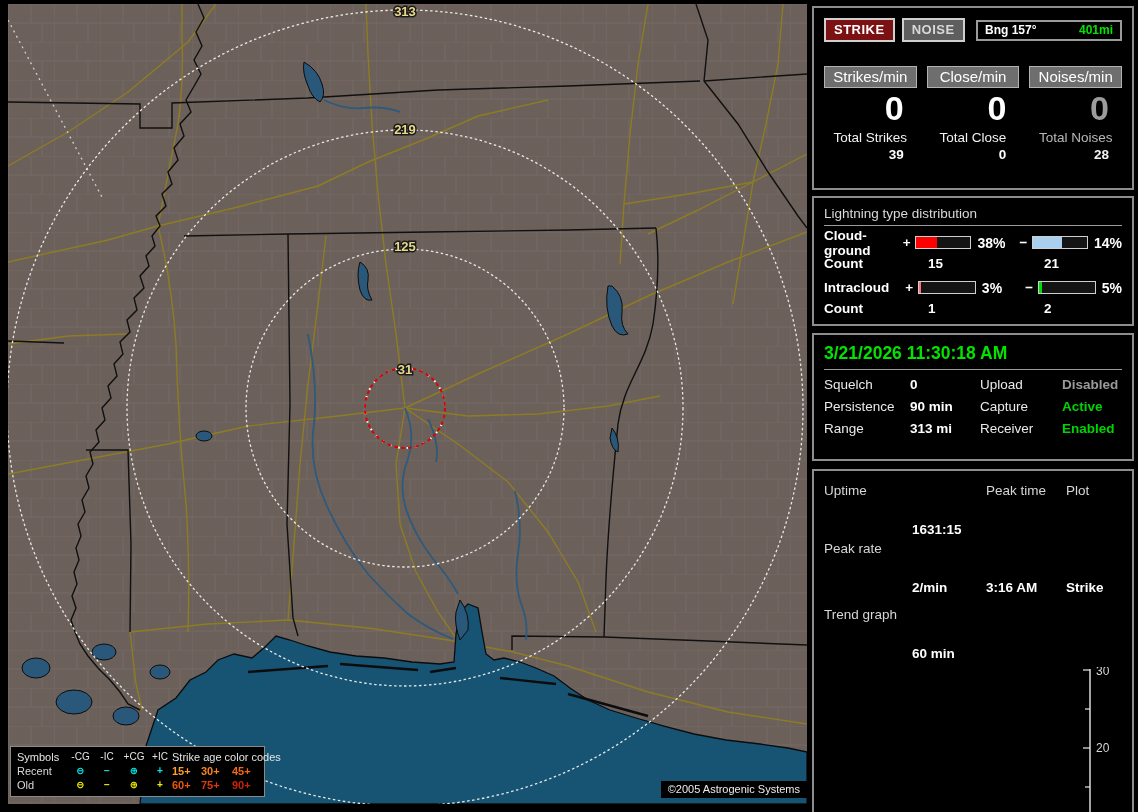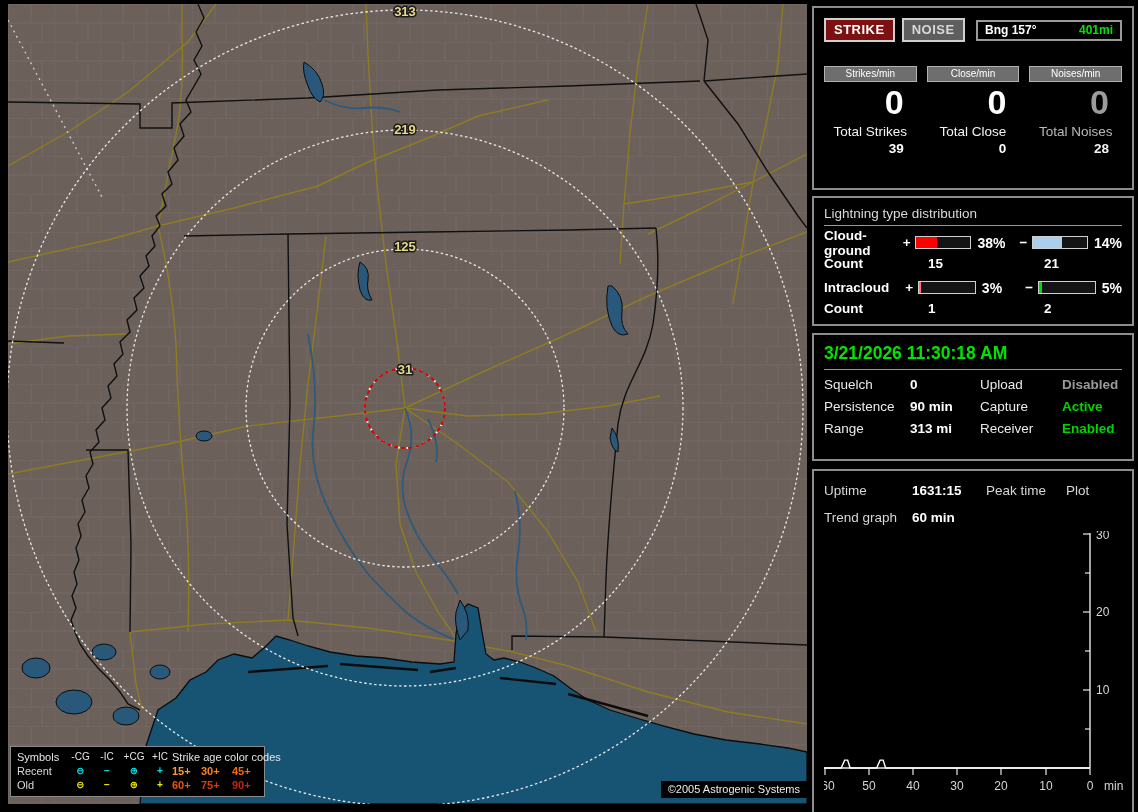--- a/index.html
+++ b/index.html
@@ -31,21 +31,21 @@
   .btn{font-weight:bold;font-size:13px;padding:2px 8px 3px;border:2px solid #cfcfcf;letter-spacing:.5px;}
   .btn-strike{background:#7c1113;color:#fff;}
   .btn-noise{background:#5e5e5e;color:#d8d8d8;}
   .bng-chip{margin-left:auto;display:flex;justify-content:space-between;align-items:center;
     background:#000;border:2px solid #9a9a9a;min-width:128px;padding:1px 7px 2px;font-weight:bold;font-size:12px;}
   .bng-label{color:#fff;}
   .bng-value{color:#00e400;}
 
   .cols{display:grid;grid-template-columns:1fr 1fr 1fr;column-gap:10px;}
   .chip{display:block;text-align:center;background:#6e6e6e;border:1px solid #b2b2b2;color:#fff;
-    font-size:10px;padding:1px 0 2px;}
+    font-size:15px;padding:1px 0 2px;}
   .rate{text-align:right;padding-right:13px;font-size:34px;font-weight:bold;line-height:38px;margin-top:1px;color:#fff;}
   .tlabel{text-align:center;margin-top:3px;color:#f2f2f2;}
   .tvalue{text-align:right;padding-right:13px;font-weight:bold;margin-top:2px;color:#fff;}
 
   .sec-title{color:#d9d9d9;padding-bottom:4px;border-bottom:1px solid #9a9a9a;font-size:13.5px;}
   .dist-row{display:flex;align-items:center;margin-top:8px;height:17px;}
   .dist-row .dl{width:90px;font-weight:bold;color:#fff;}
   .sign{width:14px;font-weight:bold;color:#fff;text-align:left;}
   .bar{box-sizing:border-box;width:64px;height:13px;border:1px solid #cfcfcf;background:#141414;overflow:hidden;}
   .bar i{display:block;height:100%;}
@@ -57,21 +57,21 @@
   .count-row .cv2{font-weight:bold;color:#fff;}
 
   .datetime{color:#00e400;font-weight:bold;font-size:17.5px;padding-bottom:5px;border-bottom:1px solid #9a9a9a;}
   .st-row{display:grid;grid-template-columns:86px 70px 82px 1fr;margin-top:7px;}
   .st-row .lab{color:#eaeaea;}
   .st-row .val{color:#fff;font-weight:bold;}
   .st-row .val2{font-weight:bold;}
 
   .up-row{display:grid;grid-template-columns:88px 74px 80px 1fr;margin-top:4px;}
   .up-row .lab{color:#d6d6d6;}
-  .up-row .val{color:#fff;font-weight:bold;}
+  .up-row .val{color:#fff;font-weight:bold;margin-top:39px;}
   #trend-wrap{margin-top:6px;}
   .axis{stroke:#eaeaea;stroke-width:1.4;fill:none;}
   .tick{stroke:#eaeaea;stroke-width:1.2;}
   .ticklab{fill:#d6d6d6;font-size:12px;font-family:"Liberation Sans",sans-serif;}
 </style>
 </head>
 <body>
 
 <div id="stage">
 
@@ -317,20 +317,26 @@
       </div>
     </div>
 
     <div class="panel" id="stats-panel">
       <div class="up-row">
         <span class="lab">Uptime</span>
         <span class="val">1631:15</span>
         <span class="lab">Peak time</span>
         <span class="lab">Plot</span>
       </div>
+      <div class="up-row">
+        <span class="lab">Peak rate</span>
+        <span class="val">2/min</span>
+        <span class="val">3:16 AM</span>
+        <span class="val">Strike</span>
+      </div>
       <div class="up-row" style="margin-top:12px;">
         <span class="lab">Trend graph</span>
         <span class="val">60 min</span>
         <span></span>
           <span></span>
       </div>
 
       <div id="trend-wrap">
         <svg viewBox="0 0 302 262" width="302" height="262">
 

